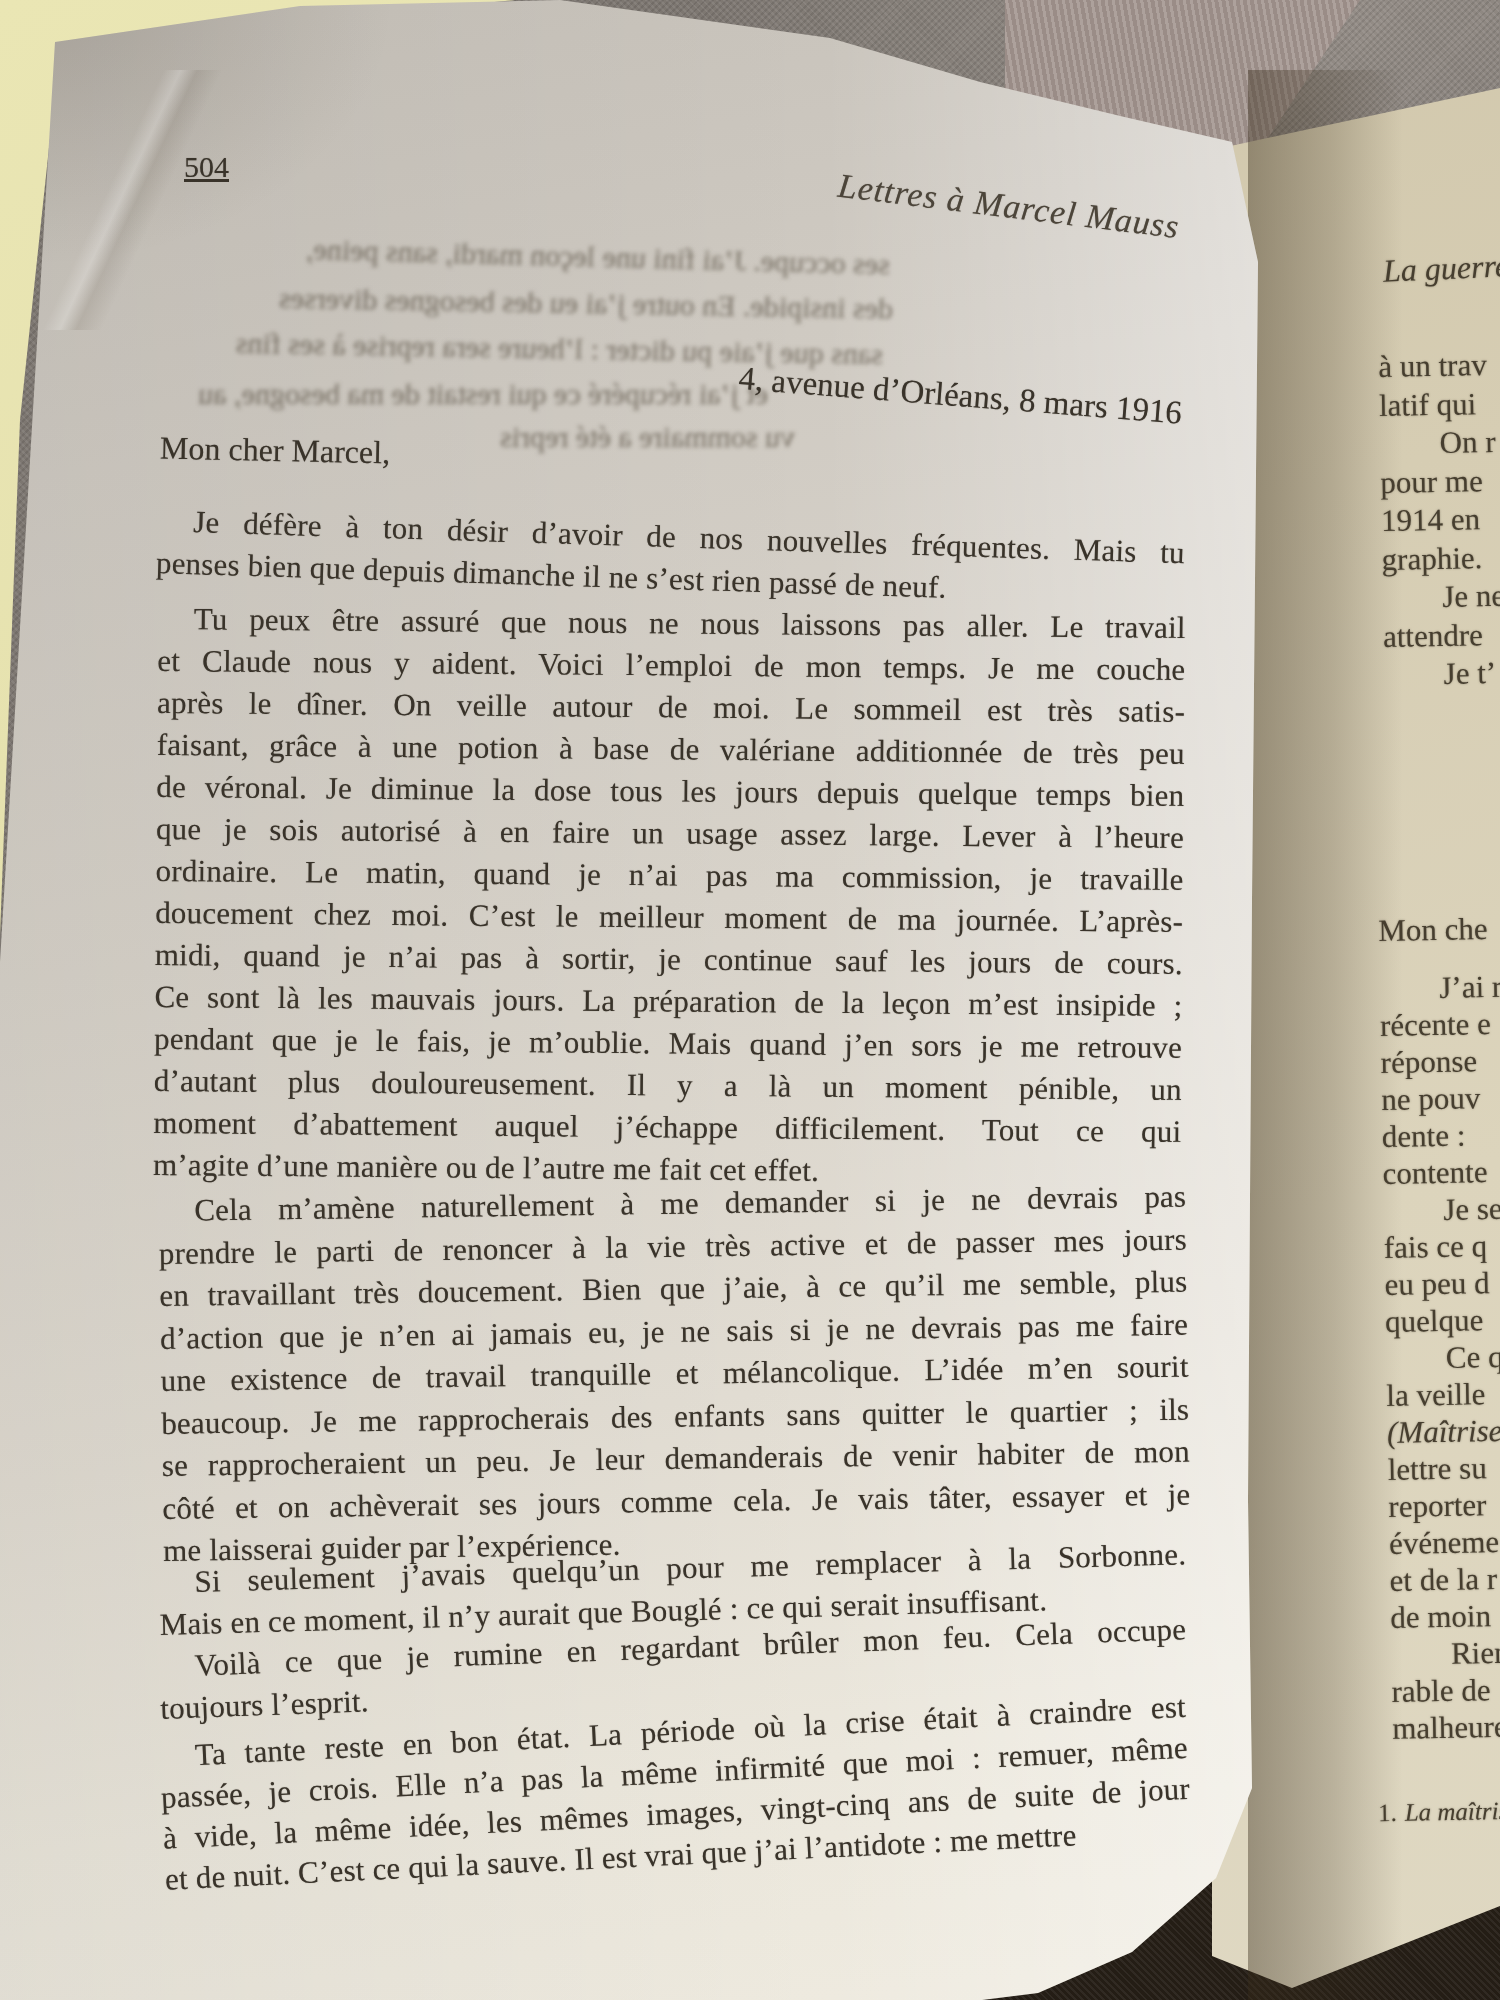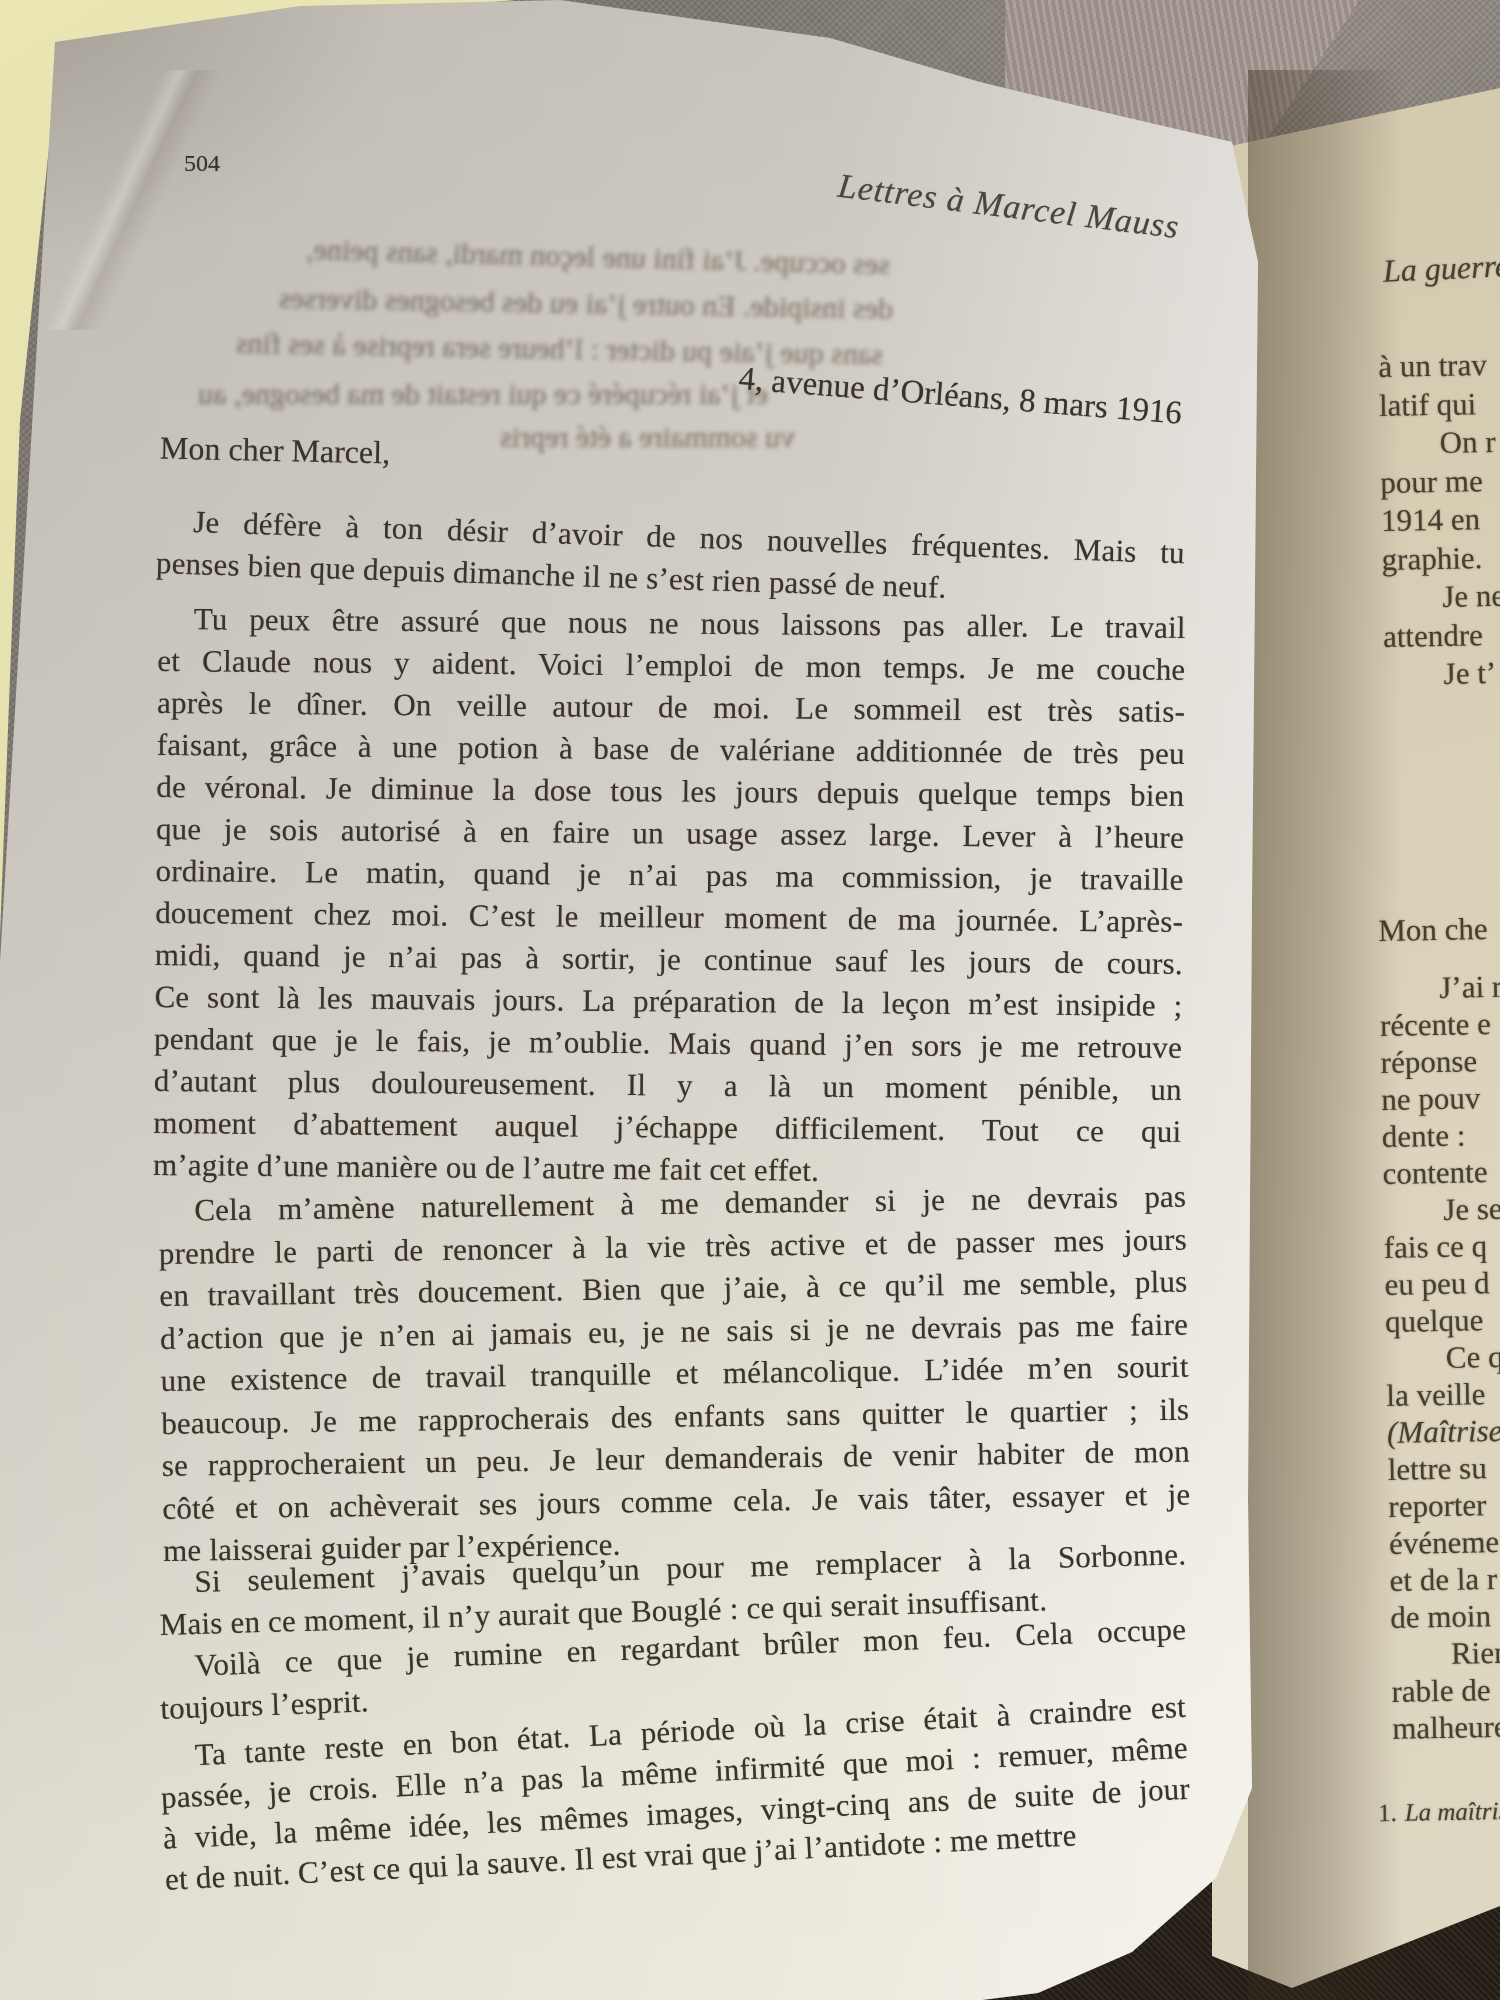--- a/index.html
+++ b/index.html
@@ -35,21 +35,21 @@
   .page-left{position:absolute;inset:0;z-index:5;
     clip-path:polygon(55px 42px,300px 6px,560px 0px,830px 38px,980px 82px,1120px 116px,1232px 142px,1258px 262px,1252px 900px,1248px 1500px,1252px 1788px,1216px 1878px,1132px 1952px,1038px 1993px,982px 2000px,0px 2000px,0px 962px);
     background:
       radial-gradient(520px 380px at 2% 0%, rgba(70,62,52,.20), rgba(70,62,52,0) 70%),
       linear-gradient(to right, rgba(0,0,0,.05), rgba(0,0,0,0) 55%, rgba(255,255,255,.45) 86%, rgba(255,255,255,.78) 95%),
       linear-gradient(173deg,#c7c2ba 0%,#d0cbc3 22%,#d8d3ca 45%,#e2ddd3 68%,#ebe7dc 85%,#efebe0 100%);}
   .crease{position:absolute;left:-30px;top:70px;width:300px;height:260px;
     background:linear-gradient(115deg, rgba(0,0,0,0) 46%, rgba(255,255,255,.22) 50%, rgba(90,80,66,.14) 54%, rgba(0,0,0,0) 60%);}
   
   .ink{color:#39332a;text-shadow:0 0 1px rgba(57,51,42,.5);}
-  .page-num{position:absolute;left:184px;top:150px;font-size:24px;}
+  .page-num{position:absolute;left:184px;top:150px;font-size:30px;text-decoration:underline;}
   .run-title{position:absolute;left:705px;top:150px;width:480px;text-align:right;
     font-style:italic;font-size:34px;color:#4c453a;letter-spacing:1px;
     transform:rotate(7deg);transform-origin:left top;}
   .dateline{position:absolute;left:640px;top:352px;width:545px;text-align:right;
     font-size:33px;transform:rotate(4.5deg);transform-origin:left top;}
   .salutation{position:absolute;left:160px;top:432px;font-size:32px;transform:rotate(1.2deg);}
   .para{position:absolute;left:158px;width:1028px;font-size:31px;line-height:42px;
     transform-origin:0 0;letter-spacing:.2px;}
   .p1{top:500px;transform:rotate(1.8deg);}
   .p2{top:598px;transform:rotate(0.5deg);}

